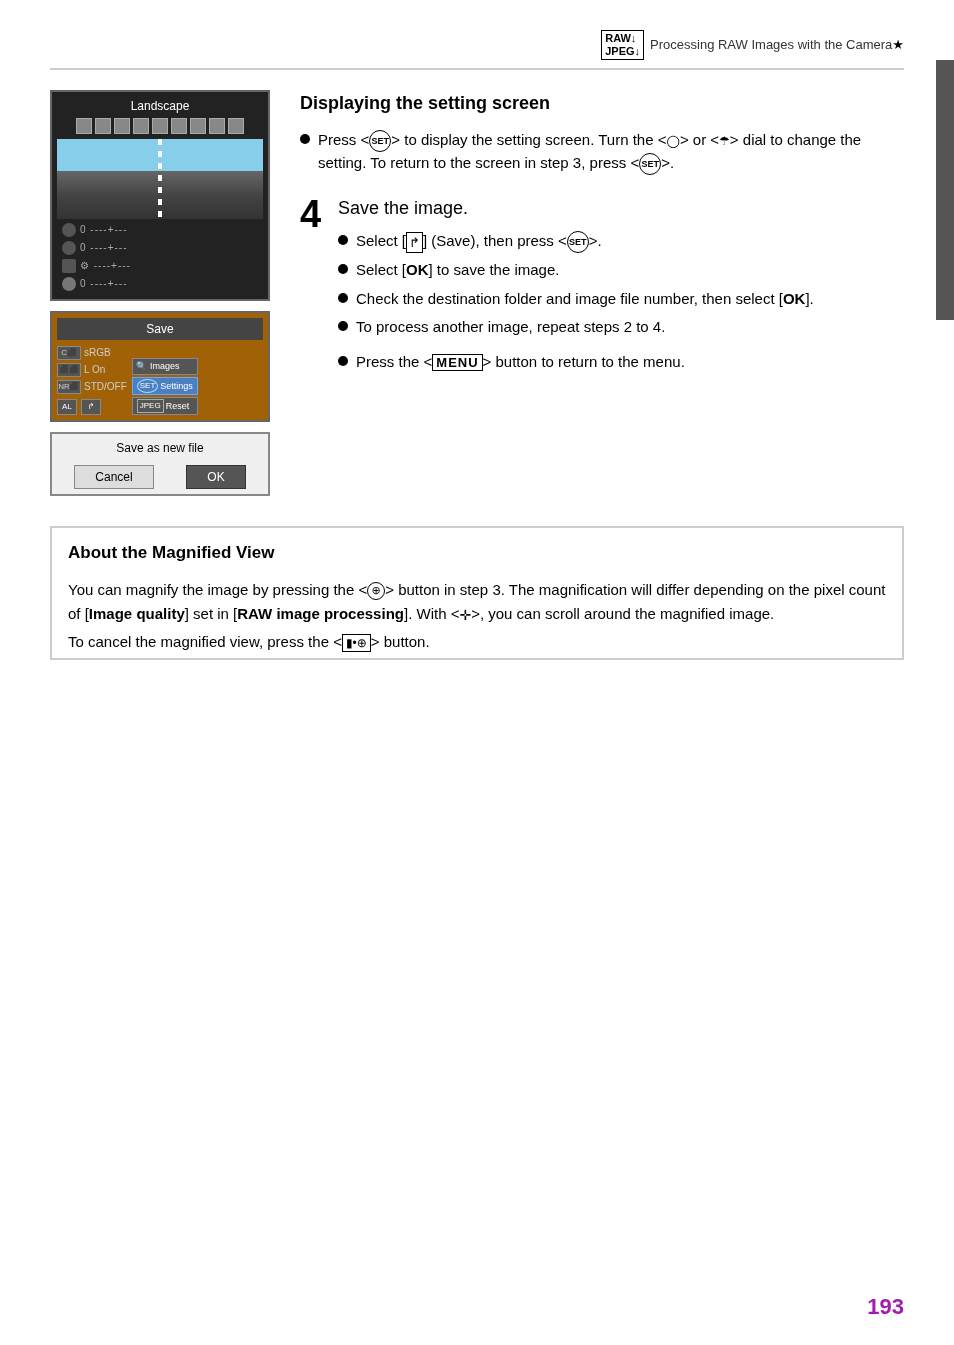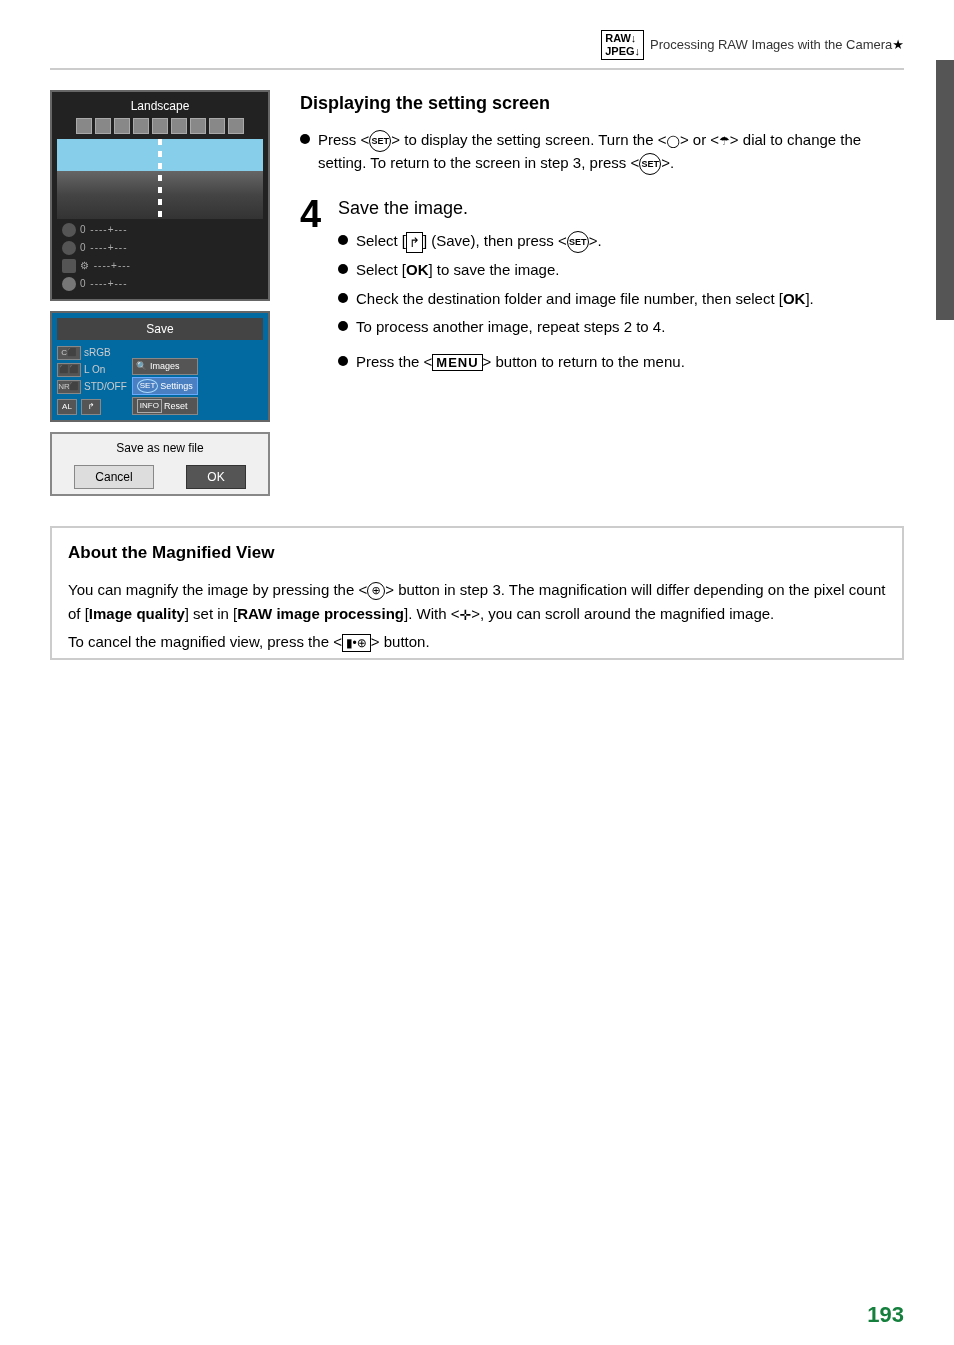--- a/index.html
+++ b/index.html
@@ -137,21 +137,21 @@
       left: 50%;
       transform: translateX(-50%);
       width: 4px;
       height: 100%;
       background: repeating-linear-gradient(to bottom, #fff 0, #fff 6px, transparent 6px, transparent 12px);
     }
 
     
     .save-screen {
       border: 2px solid #666;
-      background: #0369a1;
+      background: #a16207;
       color: #fff;
       font-size: 11px;
       padding: 5px;
     }
 
     .save-title {
       text-align: center;
       color: #fff;
       font-size: 12px;
       margin-bottom: 5px;
@@ -348,25 +348,25 @@
     }
 
     .about-body {
       font-size: 15px;
       line-height: 1.6;
     }
 
     
     .page-number {
       position: absolute;
-      bottom: 14px;
+      bottom: 22px;
       right: 50px;
       font-size: 22px;
       font-weight: bold;
-      color: #15803d;
+      color: #a21caf;
     }
 
     .sidebar-accent {
       position: absolute;
       right: 0;
       top: 60px;
       width: 18px;
       height: 260px;
       background: #555;
     }
@@ -485,21 +485,21 @@
           <div class="save-right">
             <div class="btn-magnify">
               <span>🔍</span>
               <span>Images</span>
             </div>
             <div class="btn-set-settings">
               <span style="font-size:8px;border:1px solid #adf;border-radius:50%;padding:0 2px;">SET</span>
               <span>Settings</span>
             </div>
             <div class="btn-info-reset">
-              <span style="font-size:8px;border:1px solid #aaa;padding:0 2px;">INFO</span>
+              <span style="font-size:8px;border:1px solid #aaa;padding:0 2px;">JPEG</span>
               <span>Reset</span>
             </div>
           </div>
         </div>
       </div>
 
       <div class="save-dialog">
         <div class="save-dialog-title">Save as new file</div>
         <div class="save-dialog-buttons">
           <button class="dialog-btn">Cancel</button>

